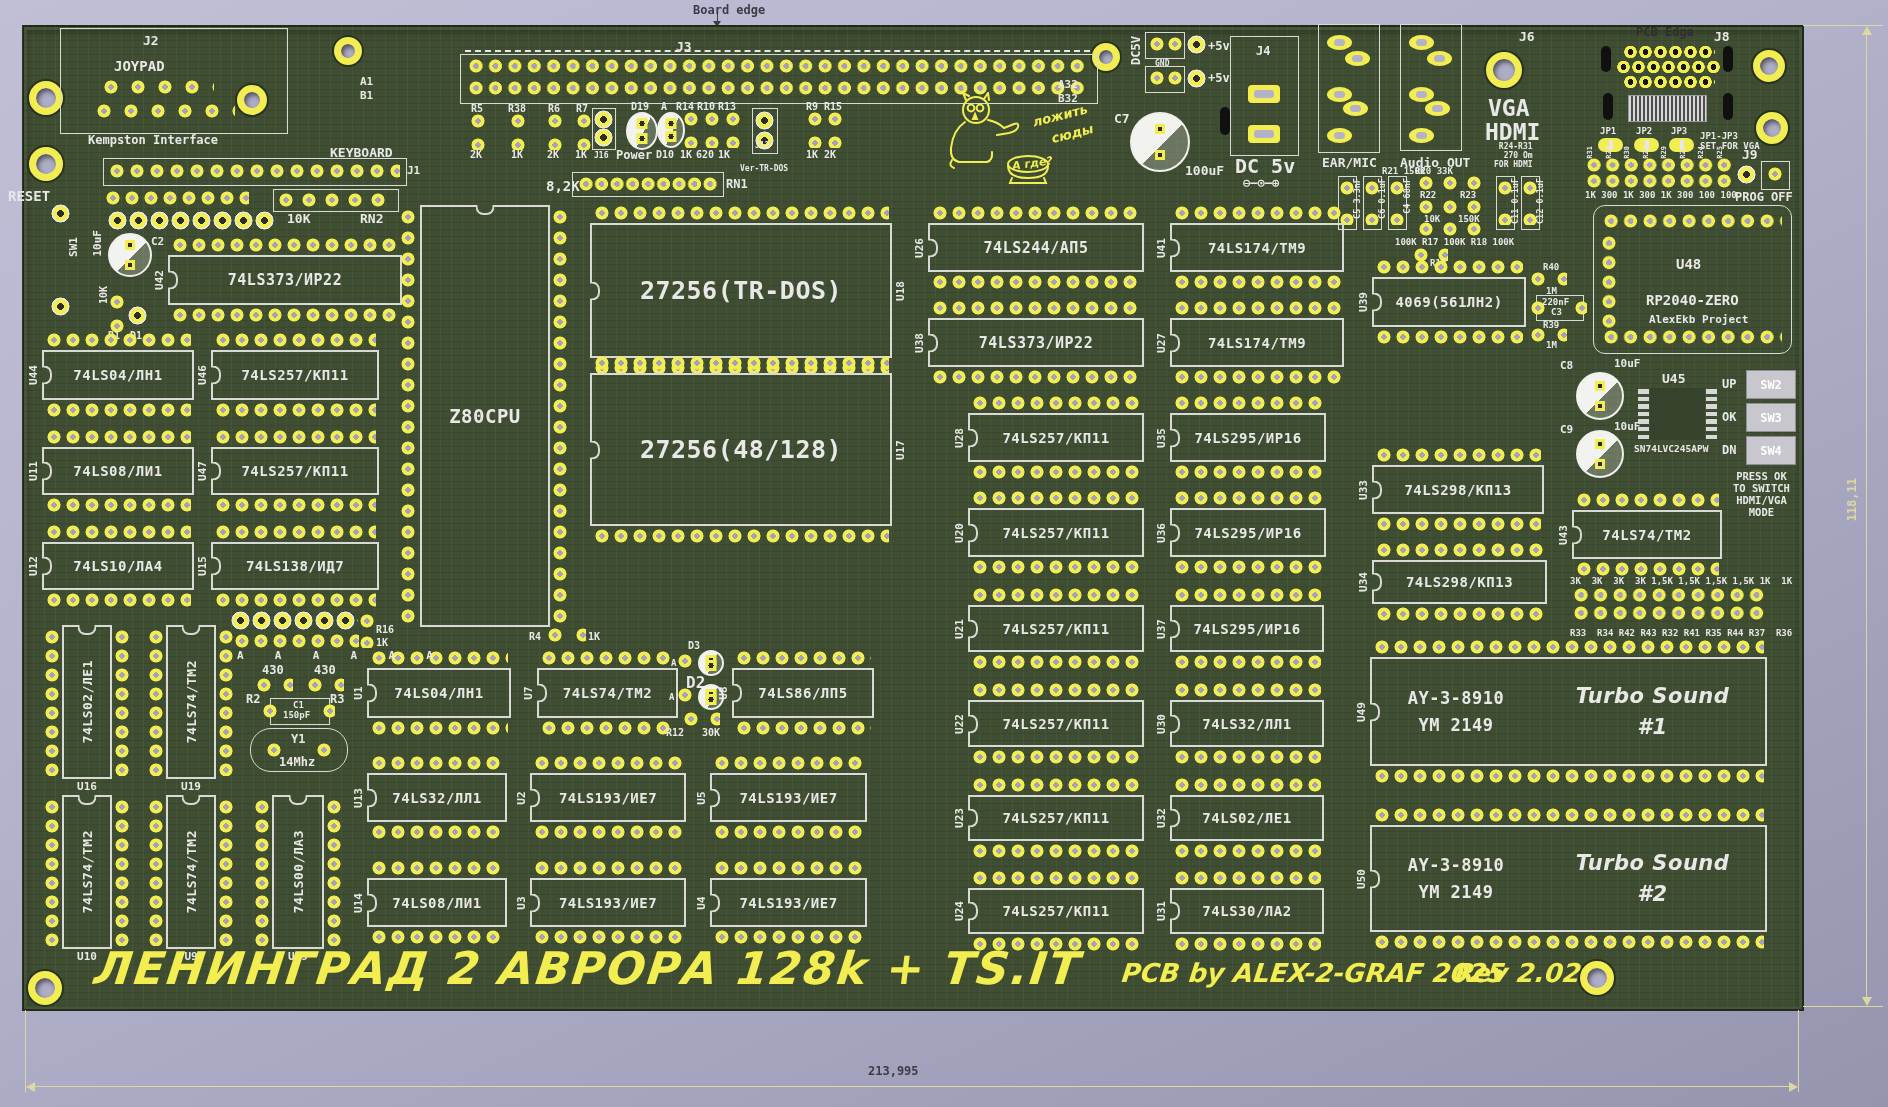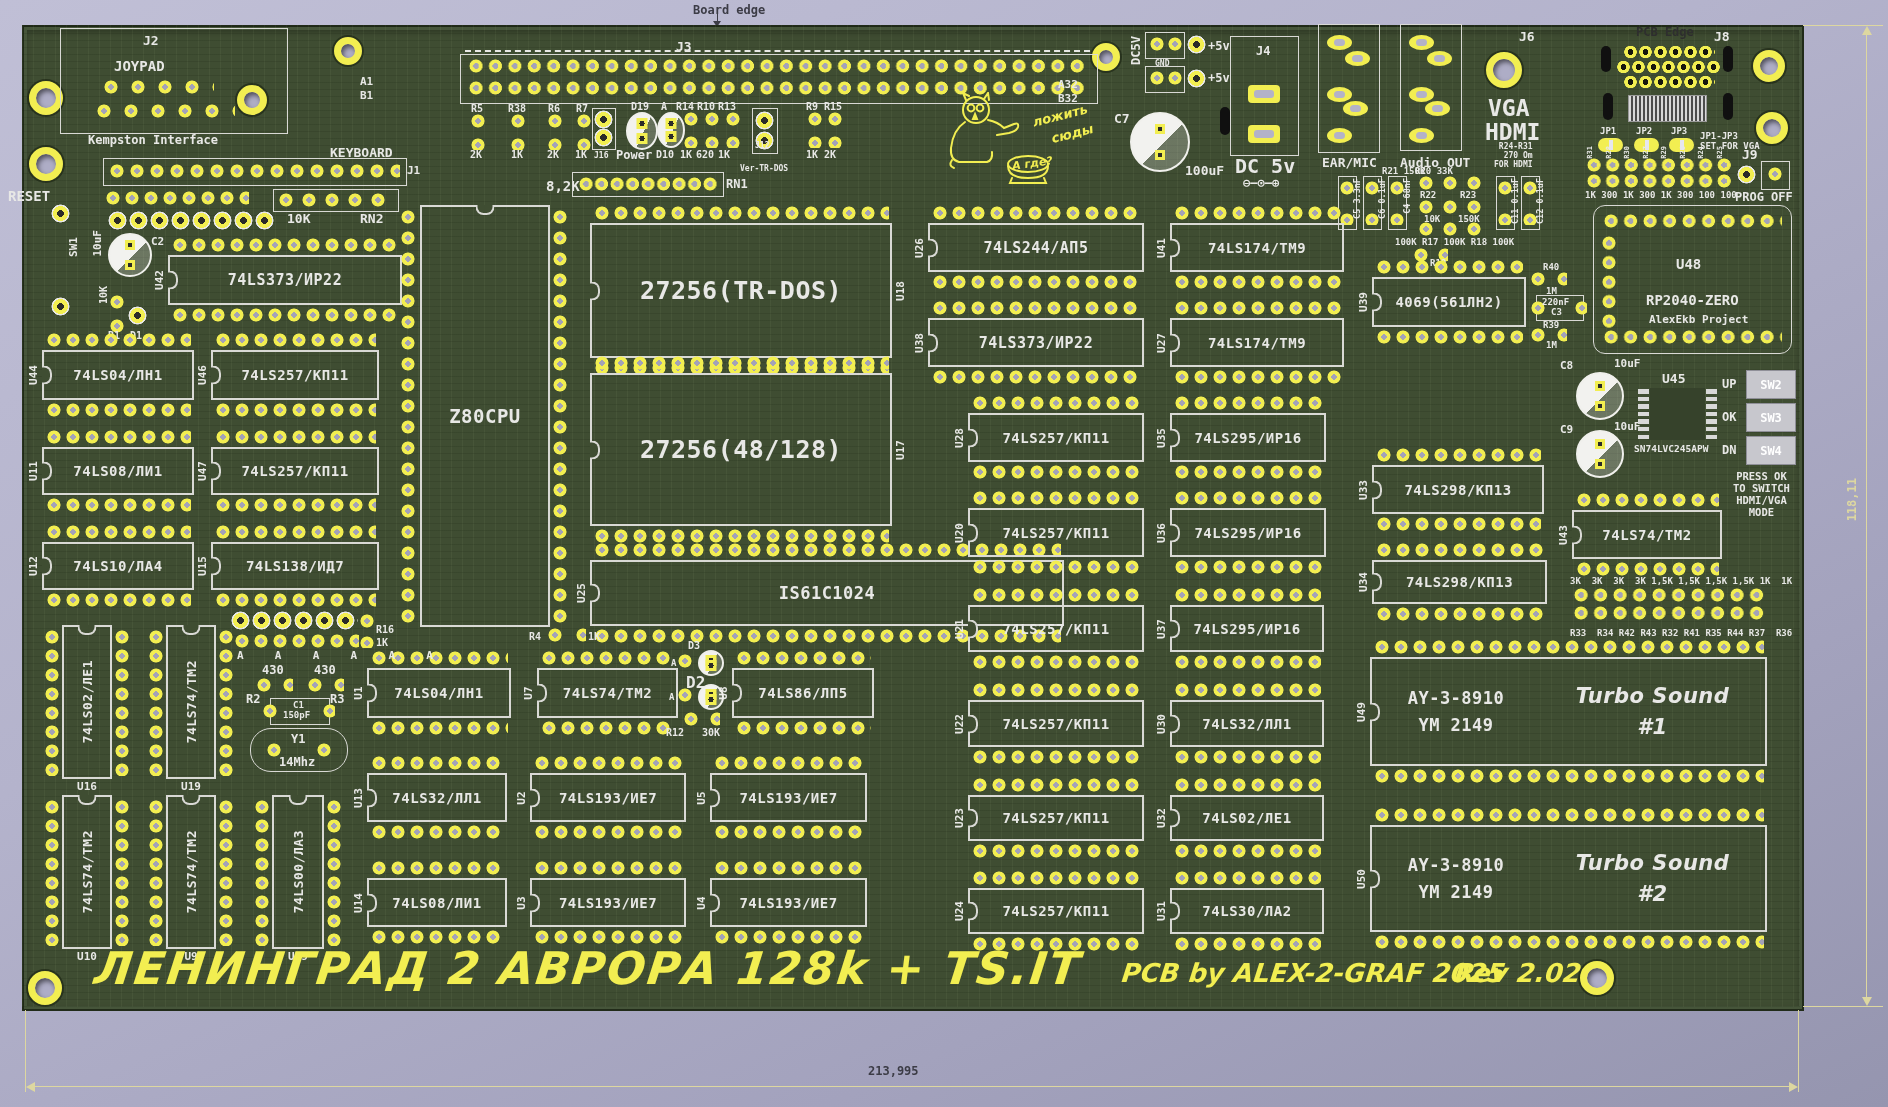--- a/index.html
+++ b/index.html
@@ -386,21 +386,20 @@
 
   <div class="chip v" style="left:62px;top:625px;width:46px;height:150px"><i class="nt"></i><span class="ref">U16</span><span class="lbl">74LS02/ЛЕ1</span></div>
   <div class="chip v" style="left:166px;top:625px;width:46px;height:150px"><i class="nt"></i><span class="ref">U19</span><span class="lbl">74LS74/ТМ2</span></div>
   <div class="chip v" style="left:62px;top:795px;width:46px;height:150px"><i class="nt"></i><span class="ref">U10</span><span class="lbl">74LS74/ТМ2</span></div>
   <div class="chip v" style="left:166px;top:795px;width:46px;height:150px"><i class="nt"></i><span class="ref">U9</span><span class="lbl">74LS74/ТМ2</span></div>
   <div class="chip v" style="left:272px;top:795px;width:48px;height:150px"><i class="nt"></i><span class="ref">U29</span><span class="lbl">74LS00/ЛА3</span></div>
 
   <div class="chip v zv" style="left:420px;top:205px;width:126px;height:418px"><i class="nt"></i><span style="font-size:19px">Z80CPU</span></div>
   <div class="chip" style="left:590px;top:223px;width:298px;height:131px;font-size:25px"><i class="nt"></i><span class="ref" style="left:auto;right:-17px">U18</span><span>27256(TR-DOS)</span></div>
   <div class="chip" style="left:590px;top:373px;width:298px;height:149px;font-size:25px"><i class="nt"></i><span class="ref" style="left:auto;right:-17px">U17</span><span>27256(48/128)</span></div>
-  <div class="chip" style="left:590px;top:560px;width:470px;height:62px;font-size:17px"><i class="nt"></i><span class="ref">U25</span><span>IS61C1024</span></div>
 
   <div class="chip" style="left:367px;top:668px;width:140px;height:46px;font-size:14px"><i class="nt"></i><span class="ref">U1</span><span>74LS04/ЛН1</span></div>
   <div class="chip" style="left:537px;top:668px;width:137px;height:46px;font-size:14px"><i class="nt"></i><span class="ref">U7</span><span>74LS74/ТМ2</span></div>
   <div class="chip" style="left:732px;top:668px;width:138px;height:46px;font-size:14px"><i class="nt"></i><span class="ref">U8</span><span>74LS86/ЛП5</span></div>
   <div class="chip" style="left:367px;top:773px;width:136px;height:45px;font-size:14px"><i class="nt"></i><span class="ref">U13</span><span>74LS32/ЛЛ1</span></div>
   <div class="chip" style="left:530px;top:773px;width:152px;height:45px;font-size:14px"><i class="nt"></i><span class="ref">U2</span><span>74LS193/ИЕ7</span></div>
   <div class="chip" style="left:710px;top:773px;width:153px;height:45px;font-size:14px"><i class="nt"></i><span class="ref">U5</span><span>74LS193/ИЕ7</span></div>
   <div class="chip" style="left:367px;top:878px;width:136px;height:45px;font-size:14px"><i class="nt"></i><span class="ref">U14</span><span>74LS08/ЛИ1</span></div>
   <div class="chip" style="left:530px;top:878px;width:152px;height:45px;font-size:14px"><i class="nt"></i><span class="ref">U3</span><span>74LS193/ИЕ7</span></div>
   <div class="chip" style="left:710px;top:878px;width:153px;height:45px;font-size:14px"><i class="nt"></i><span class="ref">U4</span><span>74LS193/ИЕ7</span></div>

